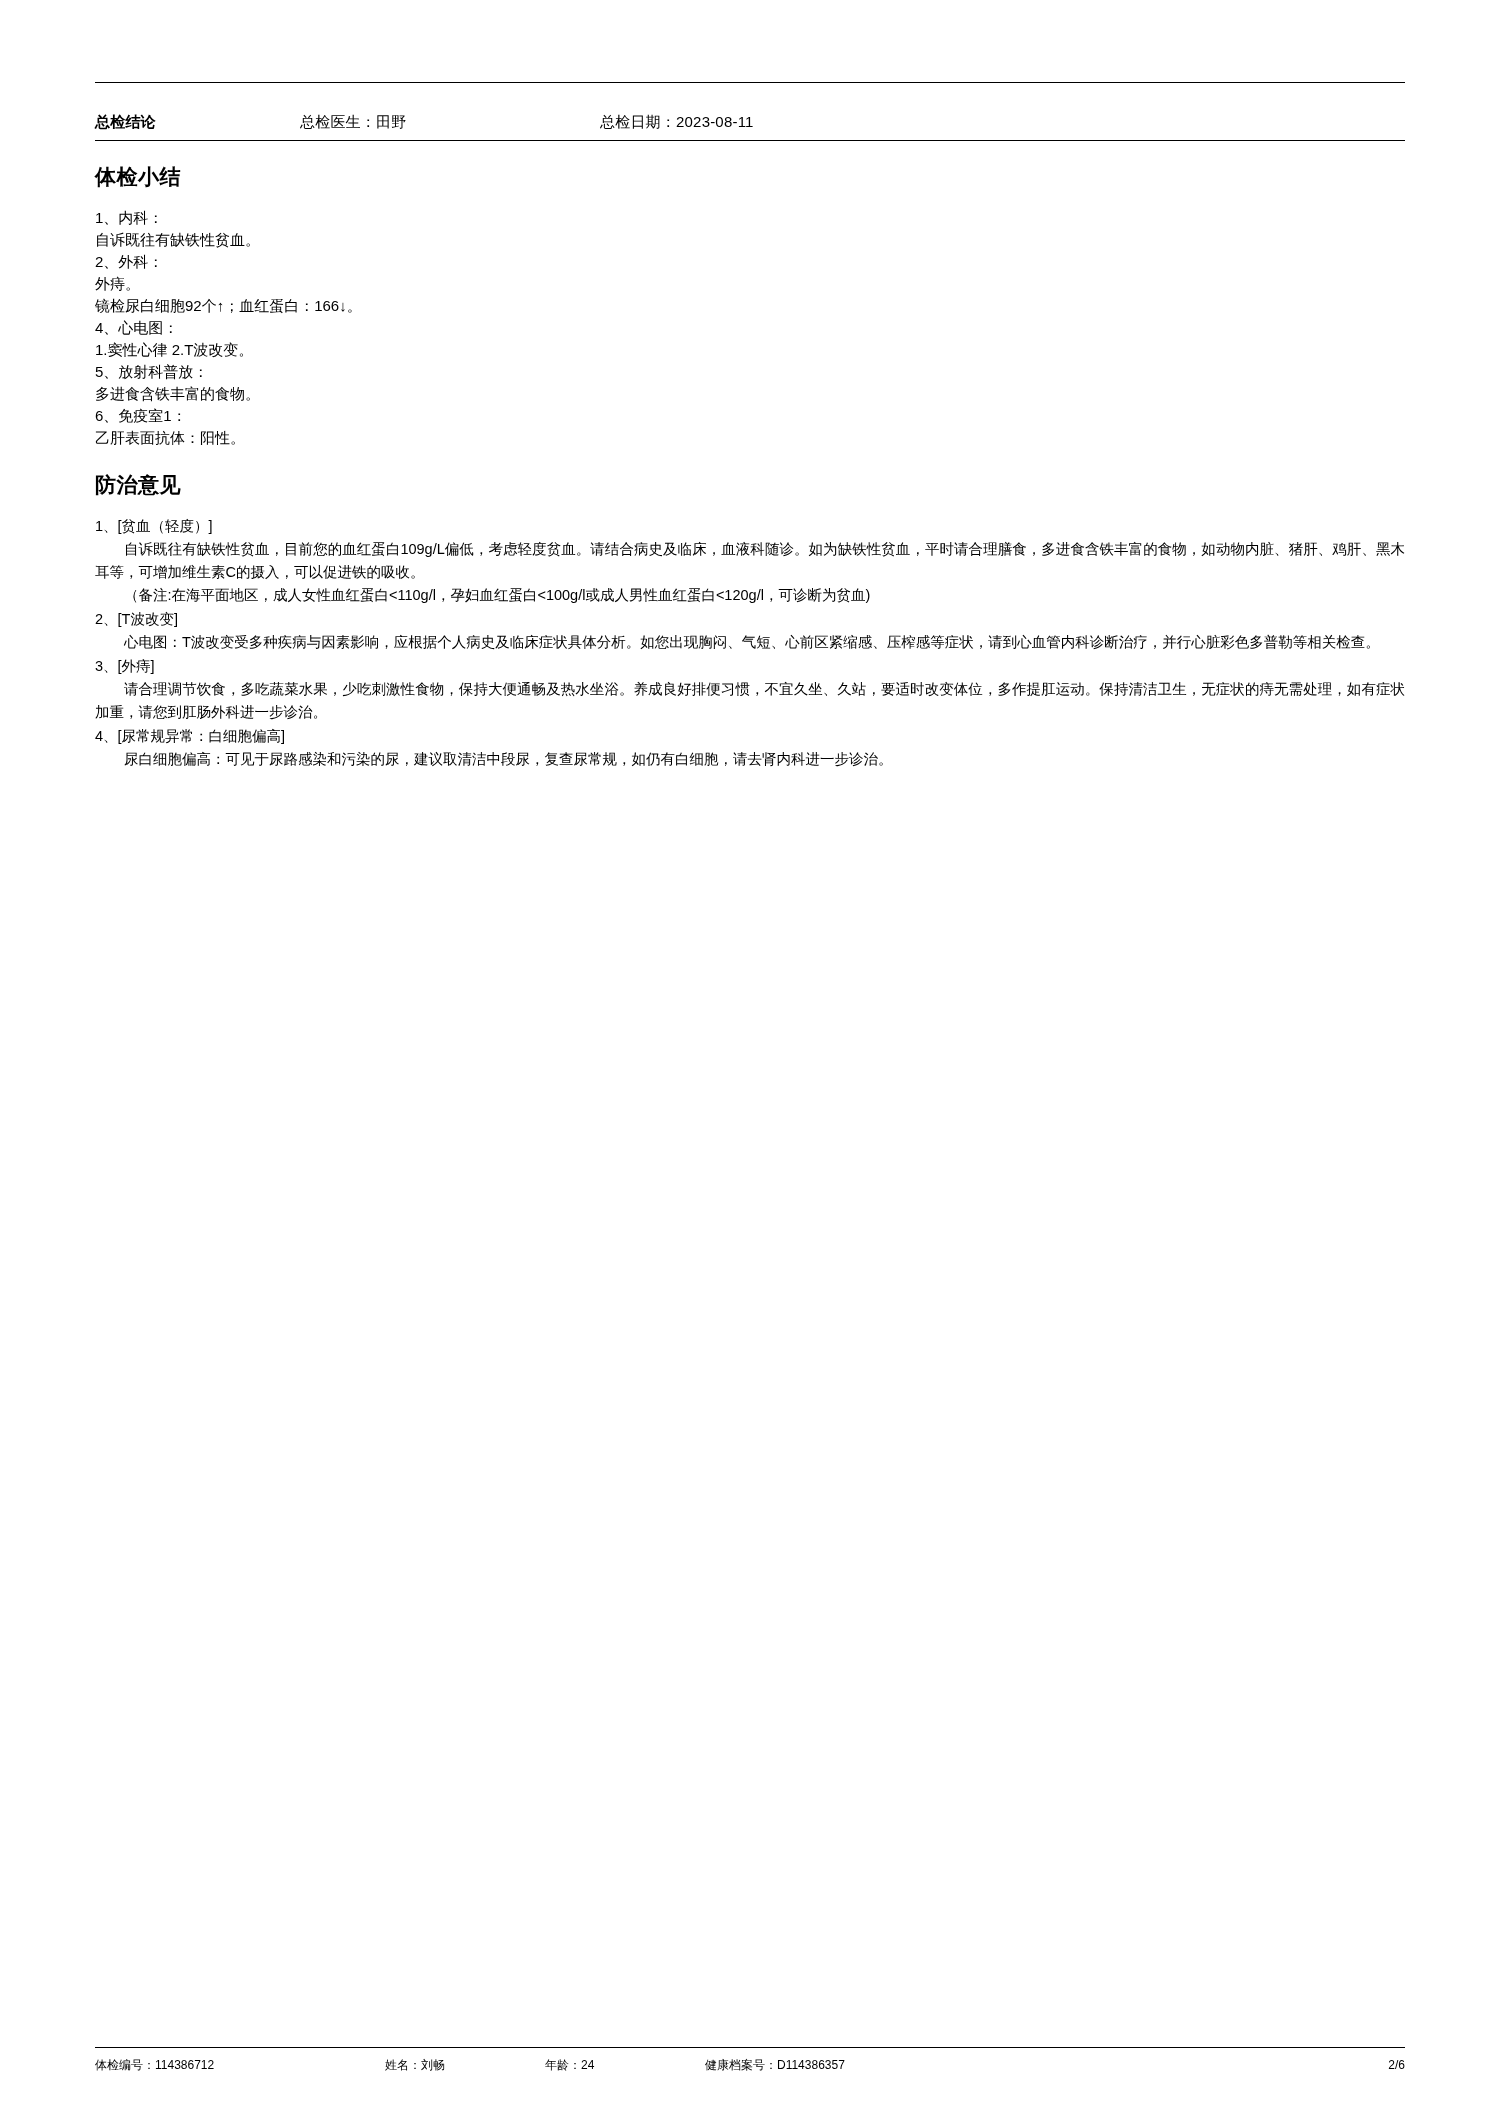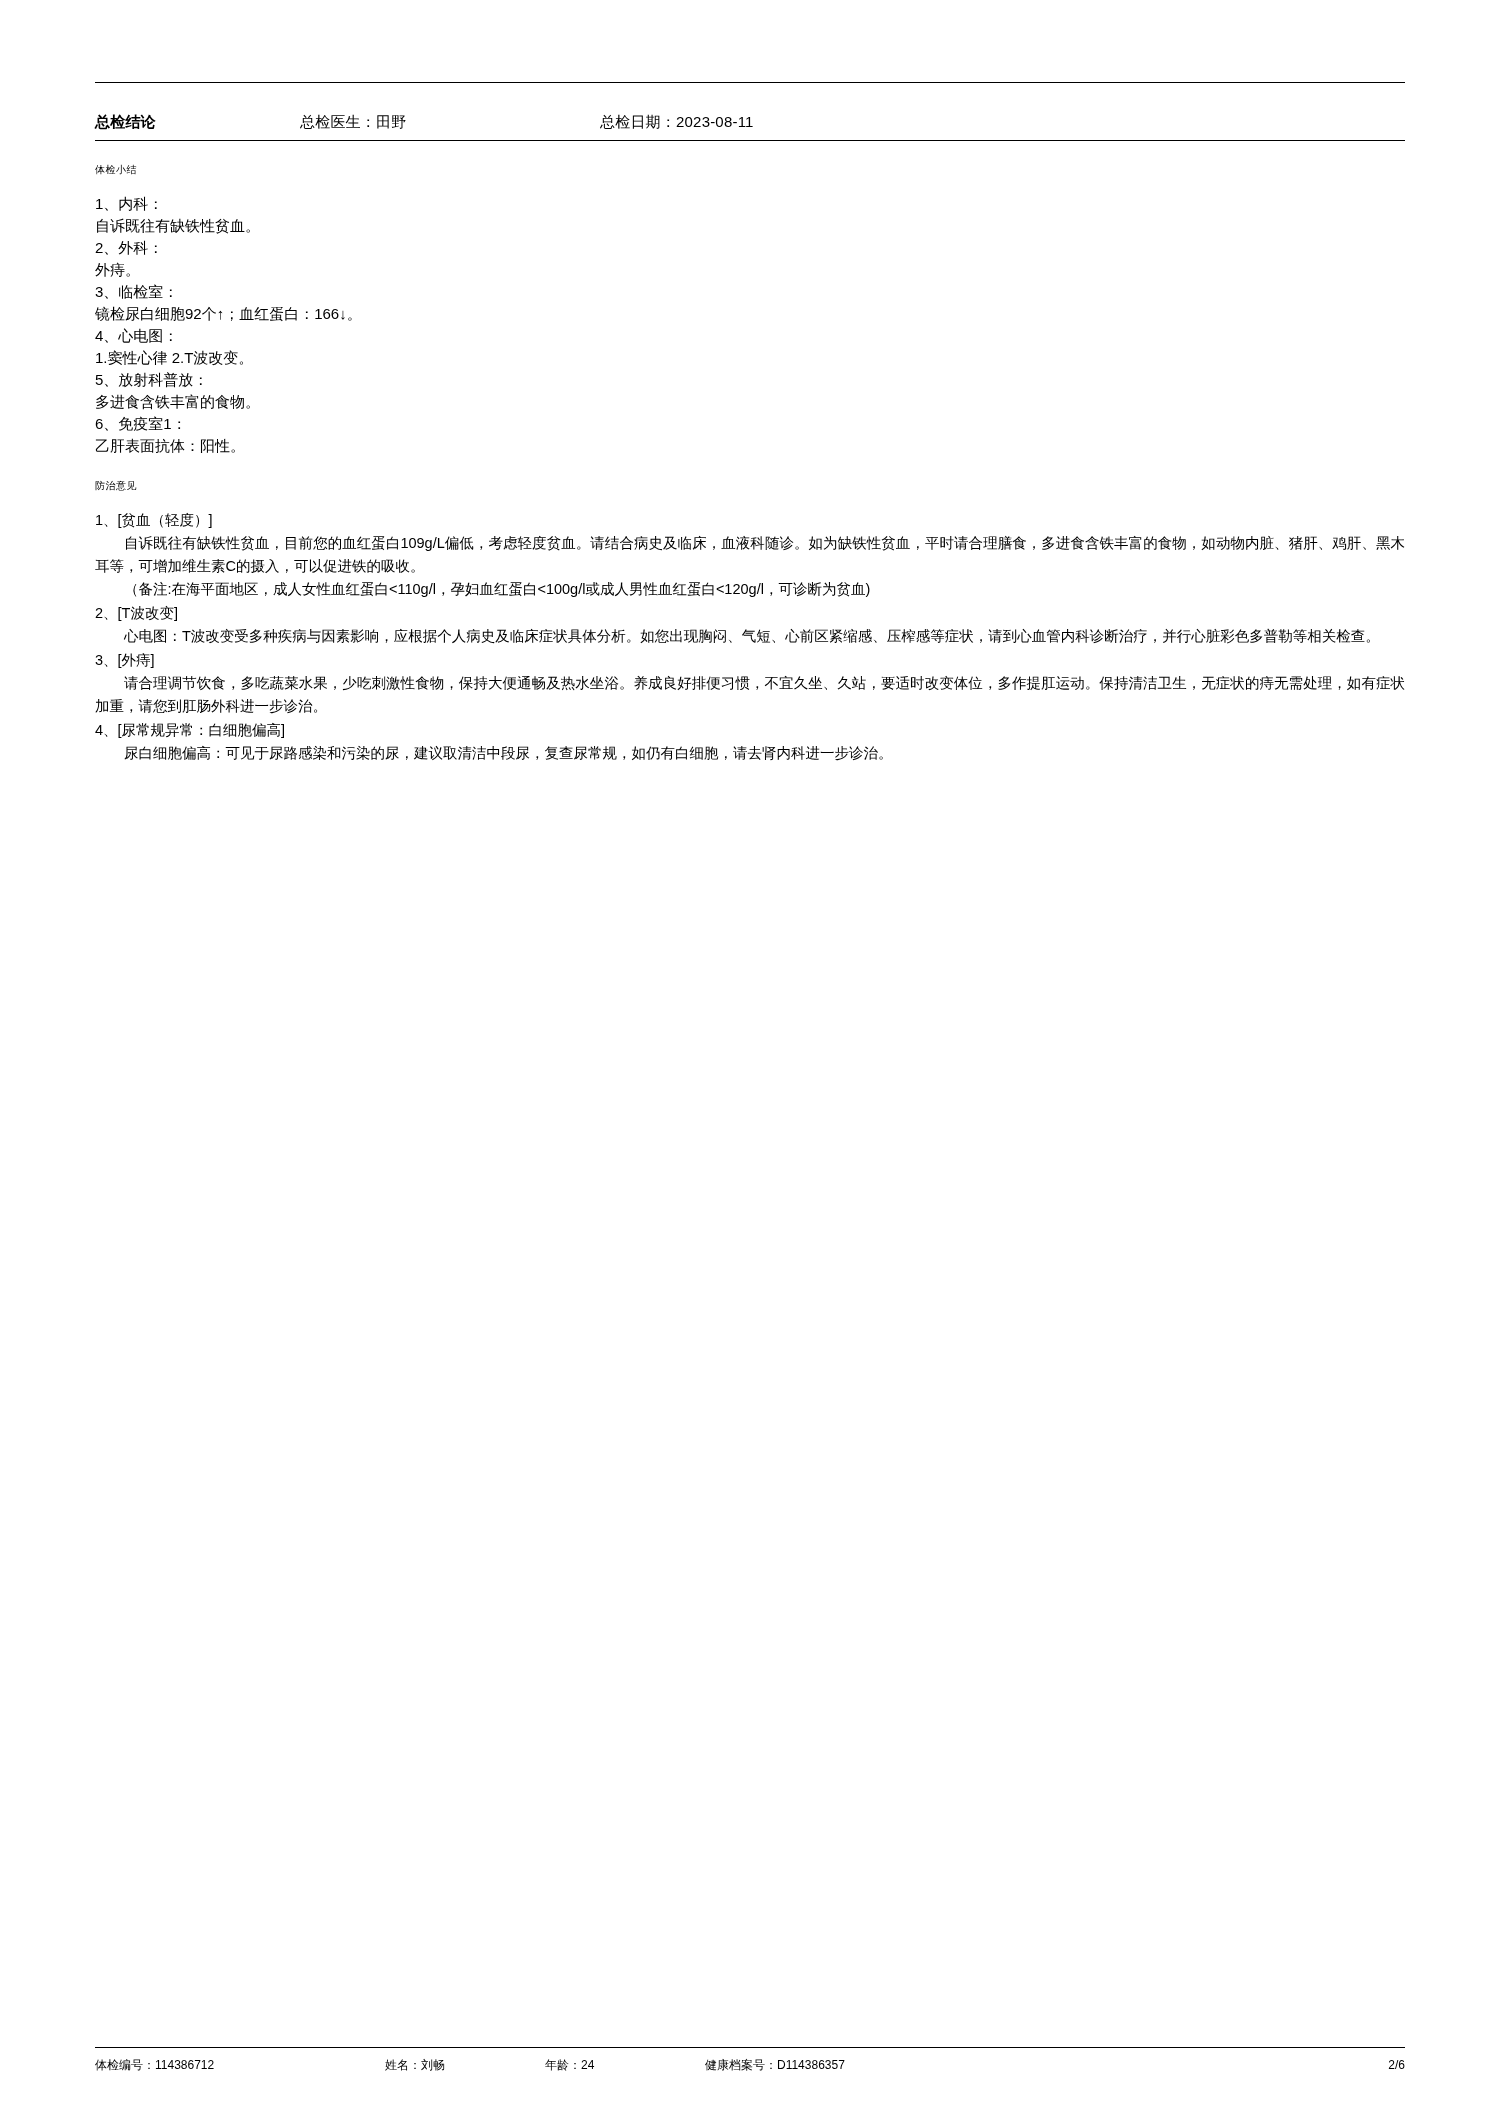--- a/index.html
+++ b/index.html
@@ -51,22 +51,22 @@
   .hcell-date {
     width: 400px;
   }
   .header-rule-bottom {
     border-top: 1px solid #000;
     width: 100%;
   }
 
   
   .section-title {
-    font-size: 10px;
-    font-weight: normal;
+    font-size: 21px;
+    font-weight: bold;
     margin-top: 22px;
     margin-bottom: 16px;
     letter-spacing: 0.5px;
   }
   .summary-list {
     font-size: 15px;
     line-height: 22px;
   }
   .summary-list .line {
     white-space: pre-wrap;
@@ -131,21 +131,20 @@
     </div>
     <div class="header-rule-bottom"></div>
   </div>
 
   <div class="section-title">体检小结</div>
   <div class="summary-list">
     <div class="line">1、内科：</div>
     <div class="line">自诉既往有缺铁性贫血。</div>
     <div class="line">2、外科：</div>
     <div class="line">外痔。</div>
-    <div class="line">3、临检室：</div>
     <div class="line">镜检尿白细胞92个↑；血红蛋白：166↓。</div>
     <div class="line">4、心电图：</div>
     <div class="line">1.窦性心律 2.T波改变。</div>
     <div class="line">5、放射科普放：</div>
     <div class="line">多进食含铁丰富的食物。</div>
     <div class="line">6、免疫室1：</div>
     <div class="line">乙肝表面抗体：阳性。</div>
   </div>
 
   <div class="section-title">防治意见</div>

